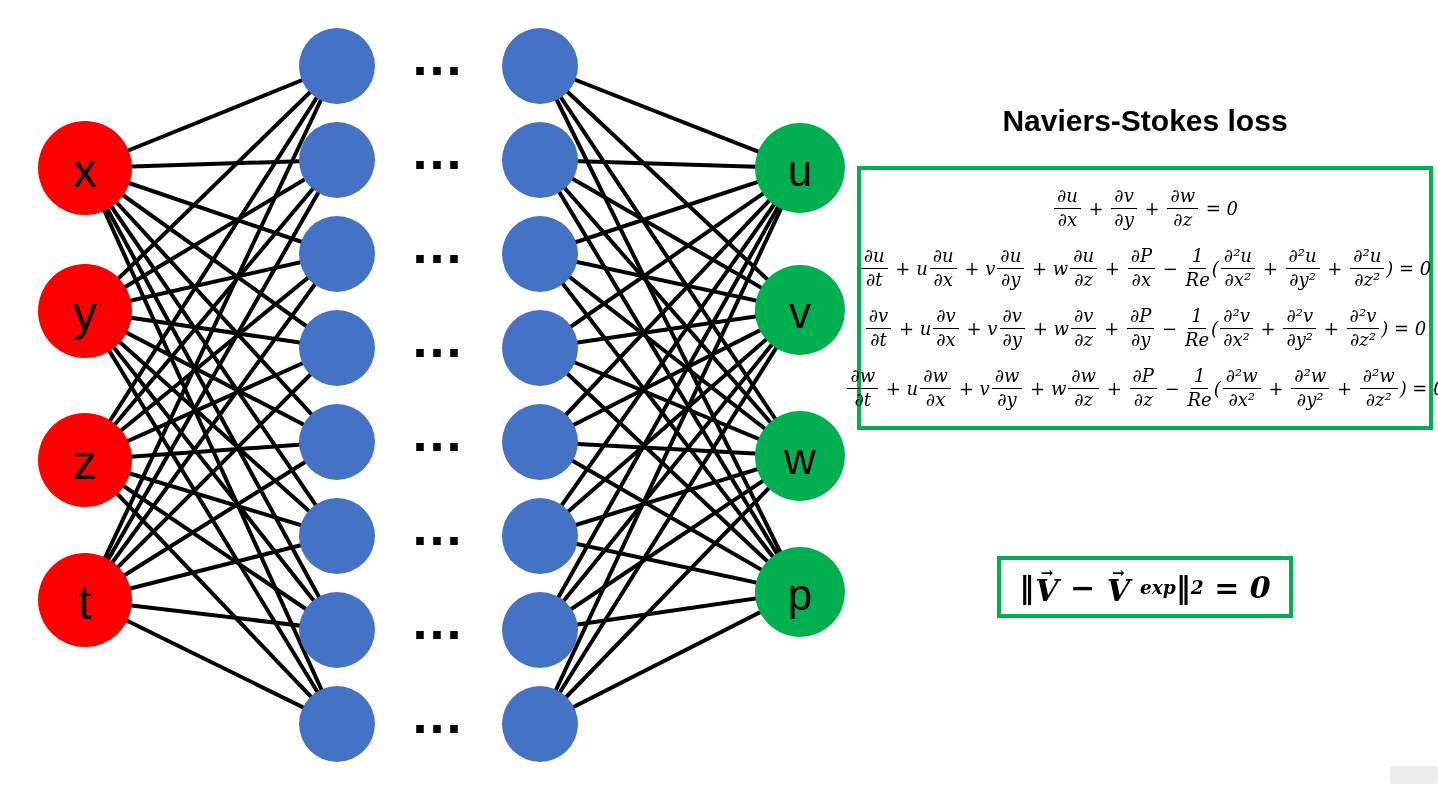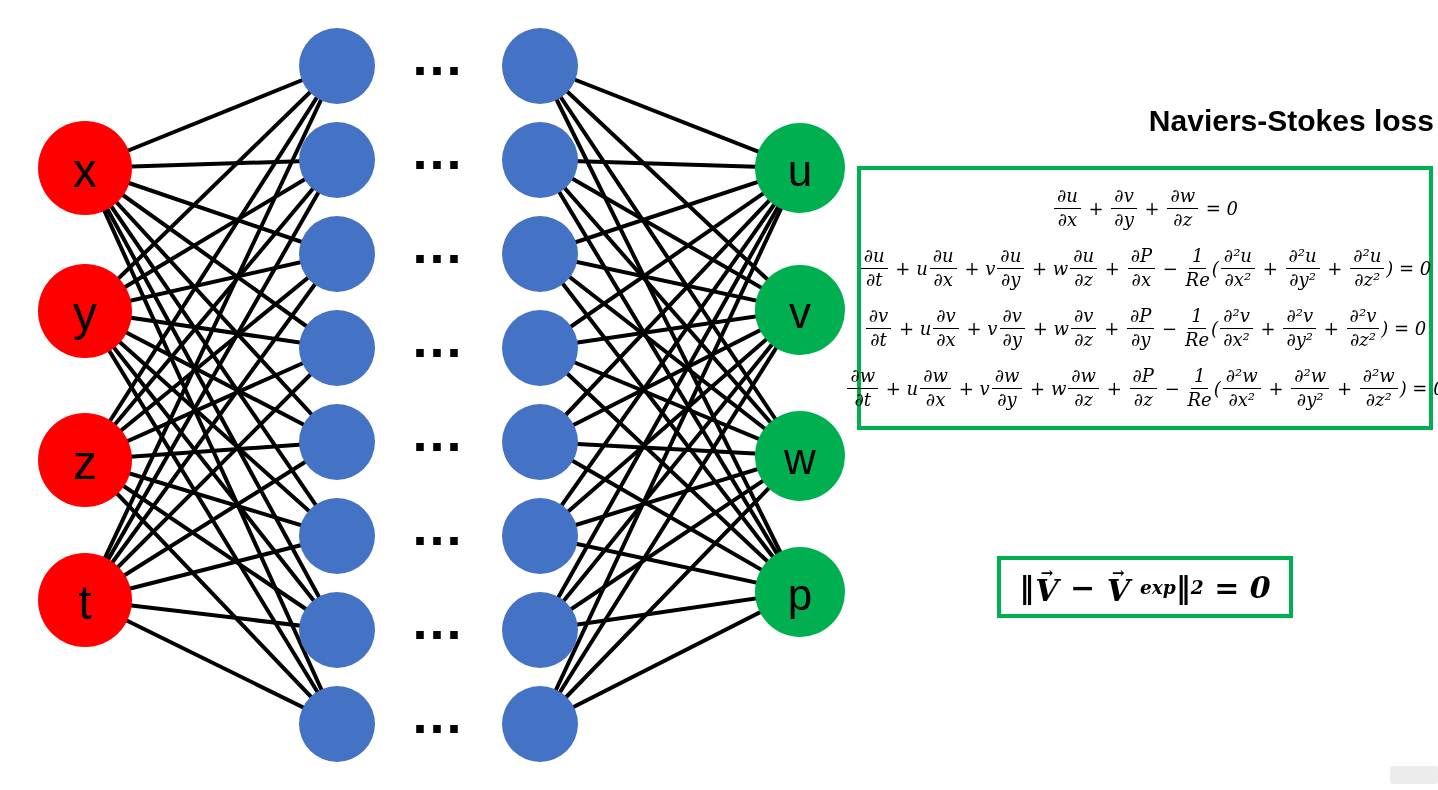--- a/index.html
+++ b/index.html
@@ -3,21 +3,21 @@
 <meta charset="utf-8">
 <style>
   html,body{margin:0;padding:0;background:#ffffff;}
   .canvas{position:relative;width:1438px;height:790px;background:#ffffff;
           font-family:"Liberation Sans",sans-serif;overflow:hidden;}
 
   
   #network{position:absolute;left:0;top:0;}
 
   
-  .ns-title{position:absolute;left:856px;top:104px;width:578px;text-align:right;
+  .ns-title{position:absolute;left:856px;top:104px;width:578px;text-align:center;
             font-size:30px;font-weight:bold;color:#000;}
   .ns-box{position:absolute;left:857px;top:166px;width:576px;box-sizing:border-box;
           border:4px solid #00b050;background:#fff;padding:8px 6px;}
   .eq{display:flex;justify-content:center;align-items:center;
       font-family:"DejaVu Serif",serif;font-style:italic;color:#000;flex-wrap:nowrap;}
   .ns-box .eq{font-size:18px;min-height:60px;}
   .tok{white-space:pre;}
   .frac{display:inline-flex;flex-direction:column;align-items:center;margin:0 2px;line-height:1.15;}
   .frac .num{border-bottom:1.6px solid #000;padding:0 3px 1px 3px;}
   .frac .den{padding-top:1px;}

